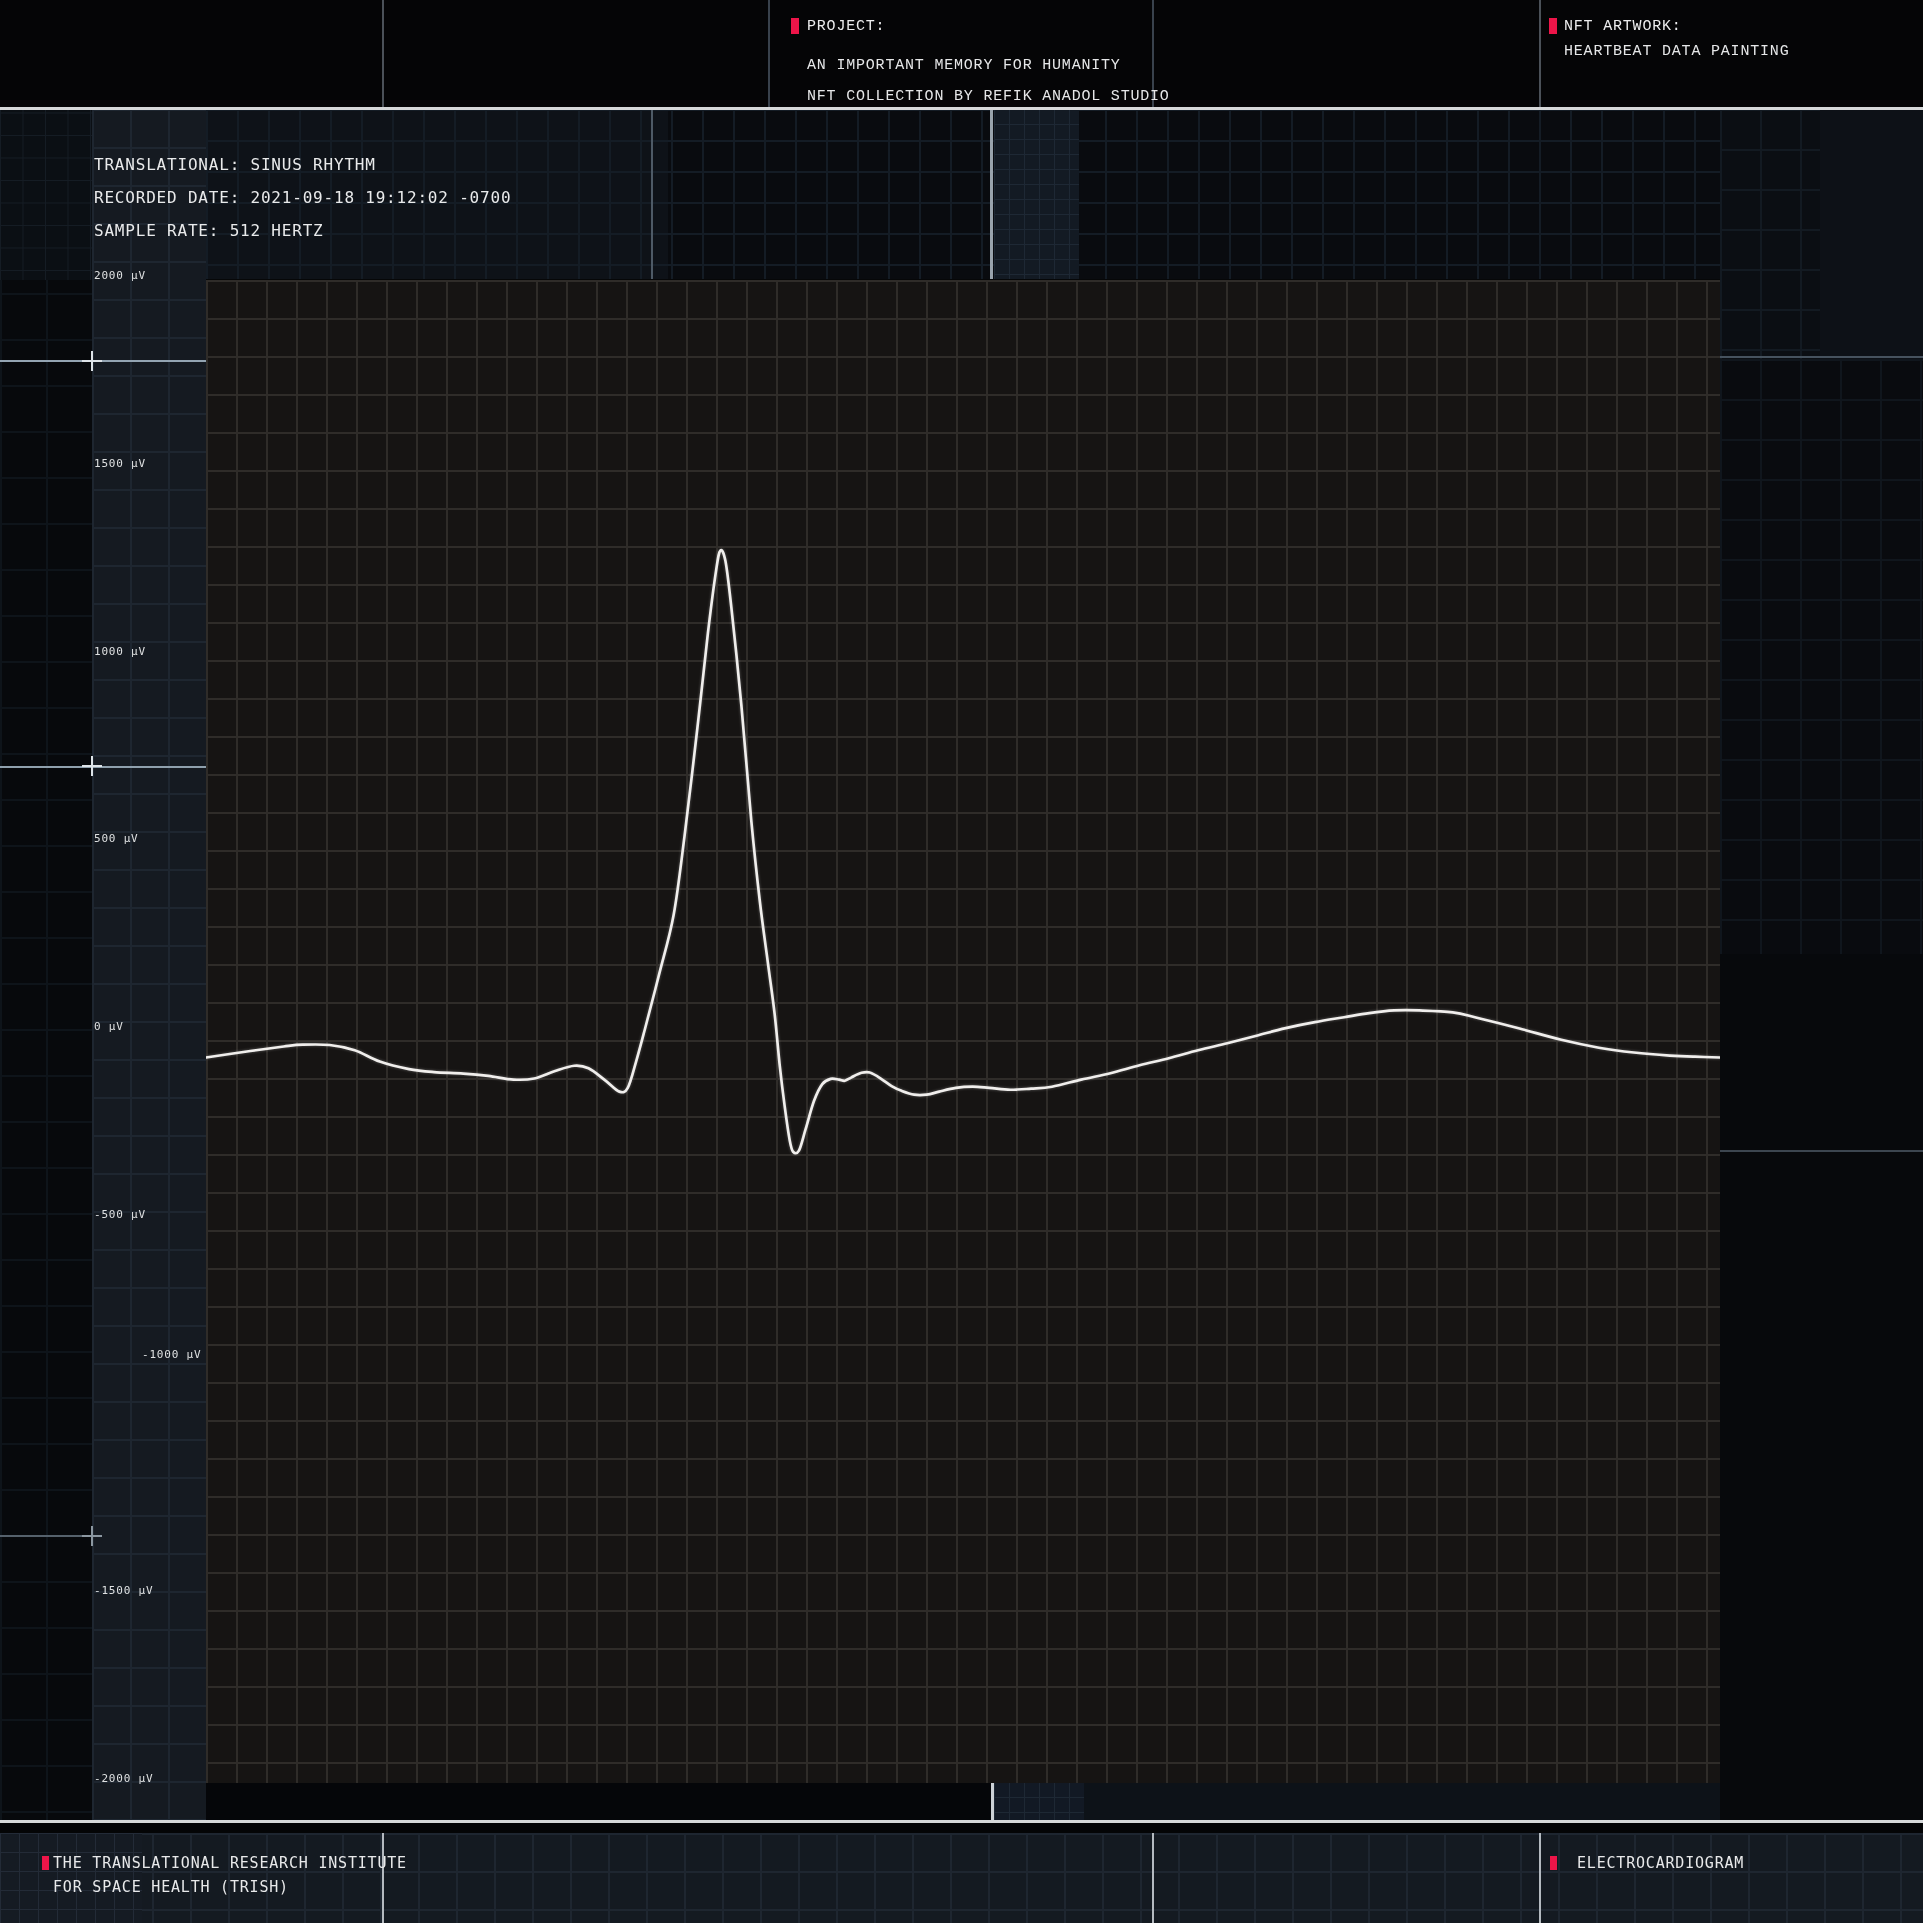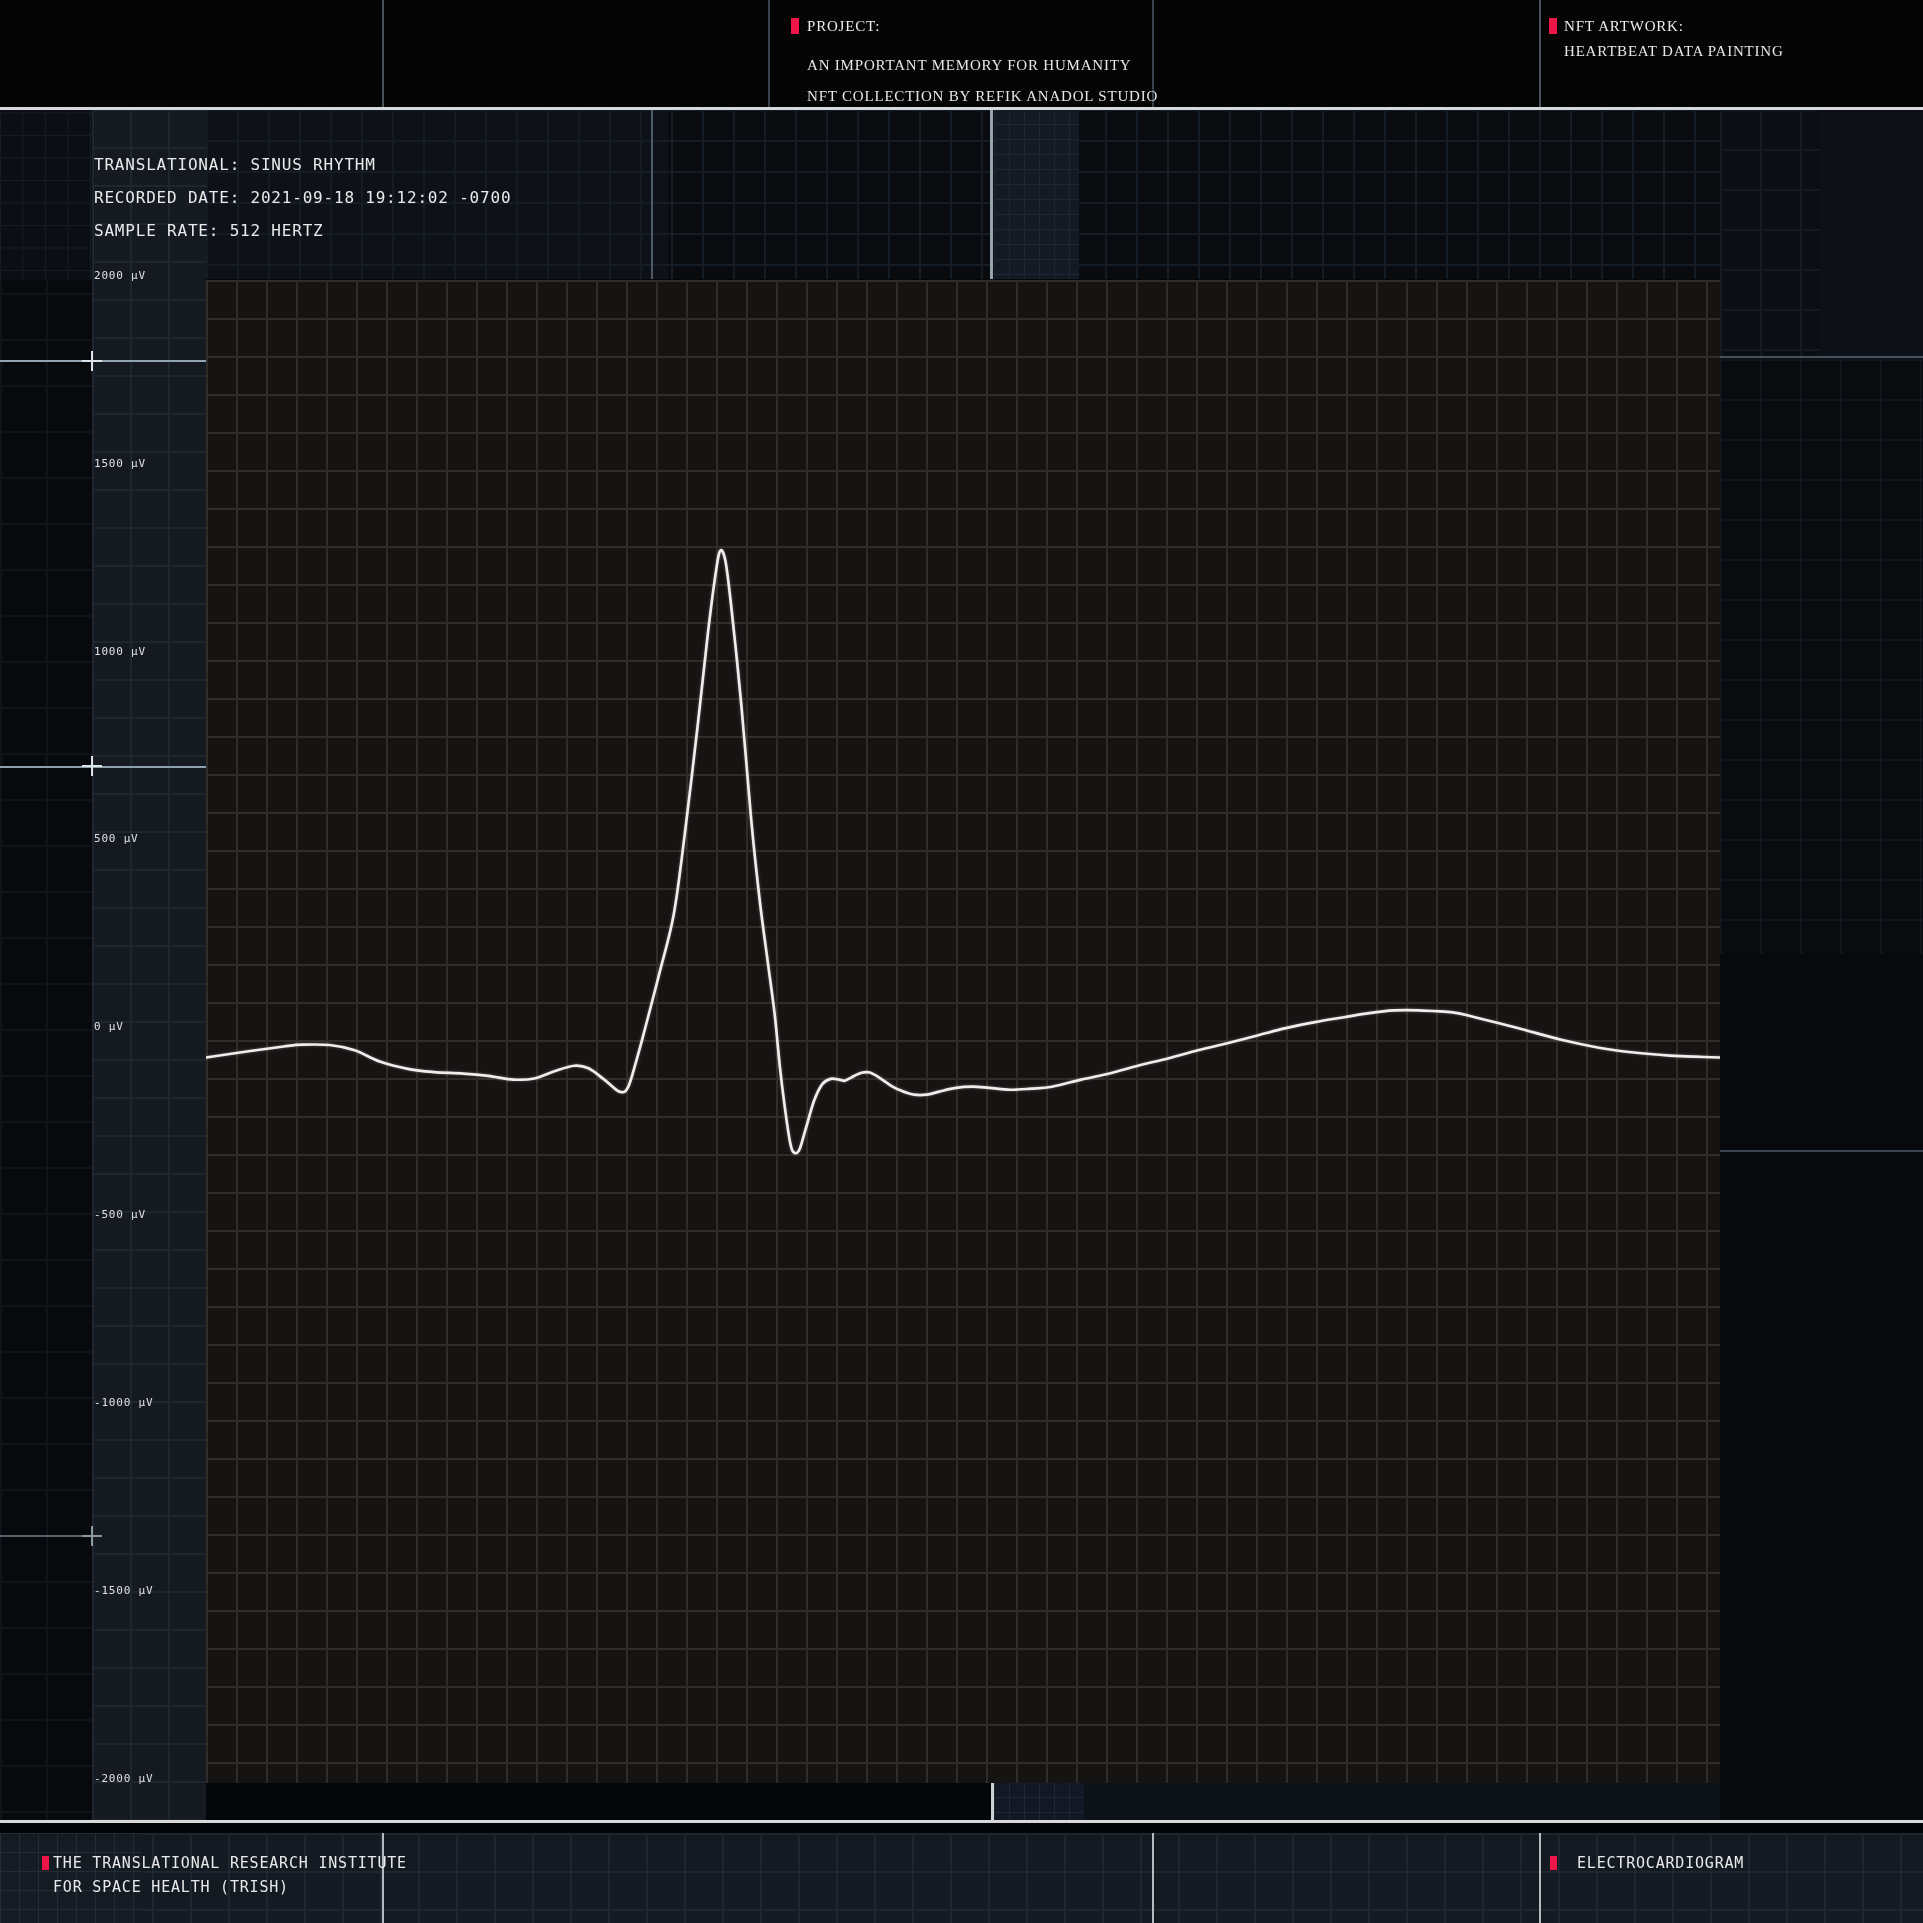--- a/index.html
+++ b/index.html
@@ -1,19 +1,19 @@
 <!DOCTYPE html>
 <html style="font-size:13.4px"><head>
 <meta charset="utf-8">
 <style>
   html,body{margin:0;padding:0;background:#060708;}
   #stage{position:relative;width:1924px;height:1924px;background:#060708;overflow:hidden;
          font-family:"DejaVu Sans Mono",monospace;color:#e9eaeb;}
   #stage *{box-sizing:border-box;}
-  .mono{font-family:Liberation Serif, serif;white-space:pre;}
+  .mono{font-family:Liberation Mono, monospace;white-space:pre;}
   
   .panel{position:absolute;}
   .grid55{background-image:linear-gradient(to right,#0e141a 1.7px,transparent 1.7px),linear-gradient(to bottom,#0e141a 1.7px,transparent 1.7px);background-size:46px 46px;}
   .grid48{background-image:linear-gradient(to right,#131a22 1.7px,transparent 1.7px),linear-gradient(to bottom,#131a22 1.7px,transparent 1.7px);background-size:40px 40px;}
   .grid48dim{background-image:linear-gradient(to right,#10161d 1.7px,transparent 1.7px),linear-gradient(to bottom,#10161d 1.7px,transparent 1.7px);background-size:40px 40px;}
   .grid46{background-image:linear-gradient(to right,#1e2630 1.7px,transparent 1.7px),linear-gradient(to bottom,#1e2630 1.7px,transparent 1.7px);background-size:38px 38px;}
   .grid37{background-image:linear-gradient(to right,#141c25 1.7px,transparent 1.7px),linear-gradient(to bottom,#141c25 1.7px,transparent 1.7px);background-size:31px 31px;}
   .grid27{background-image:linear-gradient(to right,#151c24 1.3px,transparent 1.3px),linear-gradient(to bottom,#151c24 1.3px,transparent 1.3px);background-size:22.5px 22.5px;}
   .grid23{background-image:linear-gradient(to right,#232b37 1.3px,transparent 1.3px),linear-gradient(to bottom,#232b37 1.3px,transparent 1.3px);background-size:19px 19px;}
   .grid18{background-image:linear-gradient(to right,#1e2834 1.3px,transparent 1.3px),linear-gradient(to bottom,#1e2834 1.3px,transparent 1.3px);background-size:15px 15px;}
@@ -111,21 +111,21 @@
       <path id="trace-path" fill="none" stroke="#f0eeec" stroke-width="3.2" stroke-linejoin="round" stroke-linecap="round" style="filter:drop-shadow(0 0 2px rgba(255,255,255,0.30));" d="M0.0,931.1C8.8,929.8 37.5,925.6 53.0,923.4C68.5,921.2 82.5,919.3 93.0,918.0C103.5,916.7 106.8,916.0 116.0,915.8C125.2,915.5 137.7,915.1 148.0,916.2C158.3,917.3 168.0,919.2 178.0,922.5C188.0,925.8 197.2,932.3 208.0,936.0C218.8,939.8 232.2,942.9 243.0,945.0C253.8,947.1 262.2,947.7 273.0,948.6C283.8,949.5 297.2,949.6 308.0,950.4C318.8,951.1 328.0,951.9 338.0,953.1C348.0,954.3 358.8,957.1 368.0,957.6C377.2,958.1 384.7,958.0 393.0,956.3C401.3,954.5 410.0,949.8 418.0,947.3C426.0,944.7 434.3,941.5 441.0,941.0C447.7,940.4 451.8,941.2 458.0,944.1C464.2,947.0 471.8,953.9 478.0,958.5C484.2,963.1 490.5,970.5 495.0,972.0C499.5,973.5 501.7,973.5 505.0,967.5C508.3,961.5 511.5,948.0 515.0,936.0C518.5,924.0 521.3,913.2 526.0,895.5C530.7,877.8 537.3,852.4 543.0,829.8C548.7,807.2 555.0,787.4 560.0,760.1C565.0,732.8 568.3,702.7 573.0,666.0C577.7,629.3 583.3,580.5 588.0,540.0C592.7,499.5 597.2,455.3 601.0,423.0C604.8,390.8 608.5,363.0 611.0,346.5C613.5,330.0 614.2,325.6 616.0,324.0C617.8,322.4 619.8,325.4 622.0,336.6C624.2,347.9 625.8,362.9 629.0,391.5C632.2,420.1 637.0,465.8 641.0,508.5C645.0,551.3 649.3,609.0 653.0,648.0C656.7,687.0 659.7,714.0 663.0,742.5C666.3,771.0 670.0,796.1 673.0,819.0C676.0,841.9 678.7,859.5 681.0,879.8C683.3,900.0 685.0,922.1 687.0,940.5C689.0,958.9 691.0,975.0 693.0,990.0C695.0,1005.0 697.3,1021.5 699.0,1030.5C700.7,1039.5 701.2,1042.0 703.0,1044.0C704.8,1046.0 707.5,1047.2 710.0,1042.7C712.5,1038.2 715.0,1026.9 718.0,1017.0C721.0,1007.1 724.7,992.3 728.0,983.3C731.3,974.3 734.7,967.4 738.0,963.0C741.3,958.6 744.7,957.6 748.0,956.7C751.3,955.8 755.2,957.2 758.0,957.6C760.8,958.0 762.5,959.4 765.0,959.0C767.5,958.5 769.7,956.5 773.0,954.9C776.3,953.3 781.3,950.5 785.0,949.5C788.7,948.5 791.2,947.9 795.0,949.1C798.8,950.2 803.7,953.5 808.0,956.3C812.3,959.0 816.8,962.8 821.0,965.3C825.2,967.7 828.5,969.4 833.0,971.1C837.5,972.8 843.0,974.9 848.0,975.6C853.0,976.4 858.0,976.2 863.0,975.6C868.0,975.0 872.2,973.4 878.0,972.0C883.8,970.6 891.3,968.5 898.0,967.5C904.7,966.5 911.3,966.1 918.0,966.1C924.7,966.1 930.5,966.9 938.0,967.5C945.5,968.1 954.7,969.6 963.0,969.8C971.3,969.9 979.7,969.0 988.0,968.4C996.3,967.8 1003.0,967.9 1013.0,966.1C1023.0,964.4 1036.3,960.3 1048.0,957.6C1059.7,954.9 1071.3,952.8 1083.0,950.0C1094.7,947.1 1106.3,943.5 1118.0,940.5C1129.7,937.5 1141.3,935.0 1153.0,932.0C1164.7,929.0 1176.3,925.5 1188.0,922.5C1199.7,919.5 1211.3,916.9 1223.0,914.0C1234.7,911.0 1246.3,908.0 1258.0,905.0C1269.7,902.0 1281.3,898.7 1293.0,896.0C1304.7,893.3 1316.3,890.9 1328.0,888.8C1339.7,886.6 1352.2,884.7 1363.0,882.9C1373.8,881.1 1383.0,879.3 1393.0,878.0C1403.0,876.6 1413.0,875.3 1423.0,874.8C1433.0,874.3 1441.3,874.4 1453.0,874.8C1464.7,875.2 1481.3,875.6 1493.0,877.1C1504.7,878.6 1509.7,880.6 1523.0,883.8C1536.3,887.0 1556.3,892.0 1573.0,896.4C1589.7,900.8 1607.2,906.1 1623.0,909.9C1638.8,913.7 1653.5,916.8 1668.0,919.4C1682.5,921.9 1695.8,923.6 1710.0,925.2C1724.2,926.8 1740.8,928.0 1753.0,928.8C1765.2,929.6 1773.0,929.8 1783.0,930.1C1793.0,930.5 1808.0,930.9 1813.0,931.1"></path>
     </svg>
   </div>
   <div id="ylabels">
       <div class="ytick" style="top: 269px;">2000 µV</div>
       <div class="ytick" style="top: 457px;">1500 µV</div>
       <div class="ytick" style="top: 645px;">1000 µV</div>
       <div class="ytick" style="top: 832px;">500 µV</div>
       <div class="ytick" style="top: 1020px;">0 µV</div>
       <div class="ytick" style="top: 1208px; text-align: right;">-500 µV</div>
-      <div class="ytick" style="top: 1396px;">-1000 µV</div>
+      <div class="ytick" style="top: 1348px; margin-left: 48px;">-1000 µV</div>
       <div class="ytick" style="top: 1584px;">-1500 µV</div>
       <div class="ytick" style="top: 1772px;">-2000 µV</div>
     </div>
 
   <div class="whiteline" style="top:1820px;"></div>
   <div class="panel" style="left:0;top:1823px;width:1924px;height:11px;background-color:#040506;"></div>
   <div class="panel grid46" style="left:0;top:1833px;width:1924px;height:90px;background-color:#141a21;"></div>
   <div class="panel grid23" style="left:0;top:1833px;width:142px;height:90px;background-color:#151b23;"></div>
   <div class="vline" style="left:382px;top:1833px;height:90px;background:#b4bac0;"></div>
   <div class="vline" style="left:1152px;top:1833px;height:90px;background:#b4bac0;"></div>

